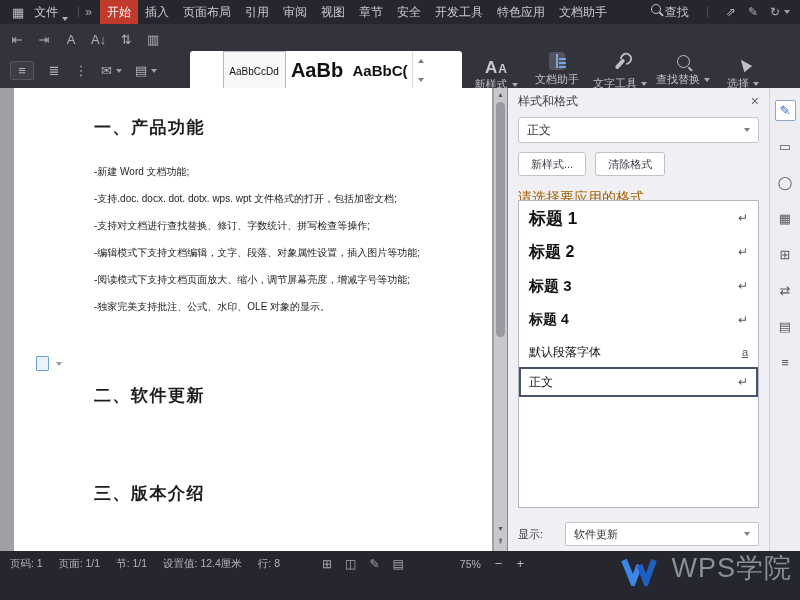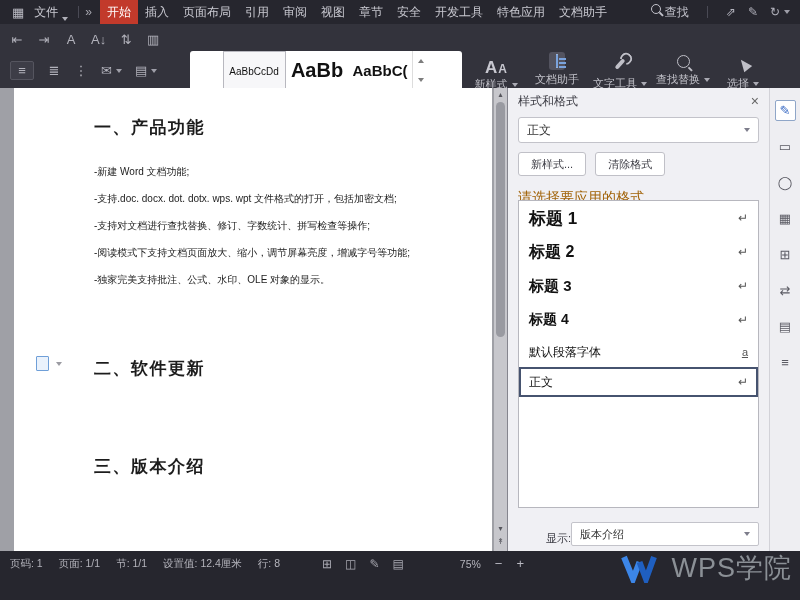--- a/index.html
+++ b/index.html
@@ -107,22 +107,22 @@
   .si .nm1{font-size:17px;font-weight:bold;}
   .si .nm2{font-size:16px;font-weight:bold;}
   .si .nm3{font-size:15px;font-weight:bold;}
   .si .nm4{font-size:14px;font-weight:bold;}
   .si .nm5{font-size:12px;}
   .si .nm6{font-size:12px;}
   .si.small{height:30px;}
   .si.selected{box-shadow:inset 0 0 0 2px #46536f;}
   .si-mark{font-size:12px;color:#555;}
   .si-mark.ul{text-decoration:underline;font-size:11px;}
-  .display-row{position:absolute;left:10px;right:10px;top:434px;display:flex;align-items:flex-end;
-    gap:0;font-size:11px;color:#3c3c44;margin-left:28px;}
+  .display-row{position:absolute;left:10px;right:10px;top:434px;display:flex;align-items:center;
+    gap:22px;font-size:11px;color:#3c3c44;}
   .ddd{flex:1;height:22px;background:#fff;border:1px solid #c3c3ca;border-radius:2px;
     display:flex;align-items:center;padding:0 8px;font-size:11px;color:#333;}
   .ddd .caret{margin-left:auto;color:#667;}
 
   
   .strip{position:absolute;left:769px;top:88px;width:31px;height:487px;background:#eeeef2;
     border-left:1px solid #d2d2d8;box-sizing:border-box;display:flex;flex-direction:column;
     align-items:center;padding-top:12px;gap:15px;}
   .strip-ico{width:21px;height:21px;display:flex;align-items:center;justify-content:center;
     font-size:13px;color:#5a5a63;box-sizing:border-box;}
@@ -130,21 +130,21 @@
 
   
   .status{position:absolute;left:0;top:551px;width:800px;height:25px;background:#26262e;
     color:#b4b4bc;font-size:10.5px;display:flex;align-items:center;padding:0 10px;
     box-sizing:border-box;gap:16px;white-space:nowrap;}
   .st-icons{display:flex;gap:13px;margin-left:26px;font-size:12px;color:#a8a8b1;}
   .st-zoom{display:flex;gap:14px;margin-left:40px;align-items:center;}
   .zbtn{font-size:13px;color:#b9b9c2;}
 
   
-  .watermark{position:absolute;right:8px;top:550px;display:flex;align-items:center;gap:14px;z-index:60;}
+  .watermark{position:absolute;right:8px;top:550px;display:flex;align-items:flex-end;gap:14px;z-index:60;}
   .wm-text{font-size:27px;color:#8b9096;font-weight:500;letter-spacing:1px;}
 </style>
 </head>
 <body>
 
 <div class="root">
 
   <div class="menubar">
     <span class="mb-icn">▦</span>
     <span class="mb-file">
@@ -267,20 +267,21 @@
     </div>
   </div>
 
   <div class="doc-area">
     <div class="page">
       <div class="page-inner">
         <div class="dh1">一、产品功能</div>
         <p class="dl first">-新建 Word 文档功能;</p>
         <p class="dl">-支持.doc. docx. dot. dotx. wps. wpt 文件格式的打开，包括加密文档;</p>
         <p class="dl">-支持对文档进行查找替换、修订、字数统计、拼写检查等操作;</p>
+        <p class="dl">-编辑模式下支持文档编辑，文字、段落、对象属性设置，插入图片等功能;</p>
         <p class="dl">-阅读模式下支持文档页面放大、缩小，调节屏幕亮度，增减字号等功能;</p>
         <p class="dl">-独家完美支持批注、公式、水印、OLE 对象的显示。</p>
         <div class="dh1 mt2">二、软件更新</div>
         <div class="dh1 mt3">三、版本介绍</div>
       </div>
     </div>
     <div class="comment-marker">
       <span class="cm"></span>
       <span class="caret"></span>
     </div>
@@ -337,21 +338,21 @@
         <span class="si-mark ul">a</span>
       </div>
       <div class="si small selected">
         <span class="nm6">正文</span>
         <span class="si-mark">↵</span>
       </div>
     </div>
     <div class="display-row">
       <span>显示:</span>
       <span class="ddd">
-        <span>版本介绍</span>
+        <span>软件更新</span>
         <span class="caret"></span>
       </span>
     </div>
   </div>
 
   <div class="strip">
     <span class="strip-ico active">✎</span>
     <span class="strip-ico">▭</span>
     <span class="strip-ico">◯</span>
     <span class="strip-ico">▦</span>

